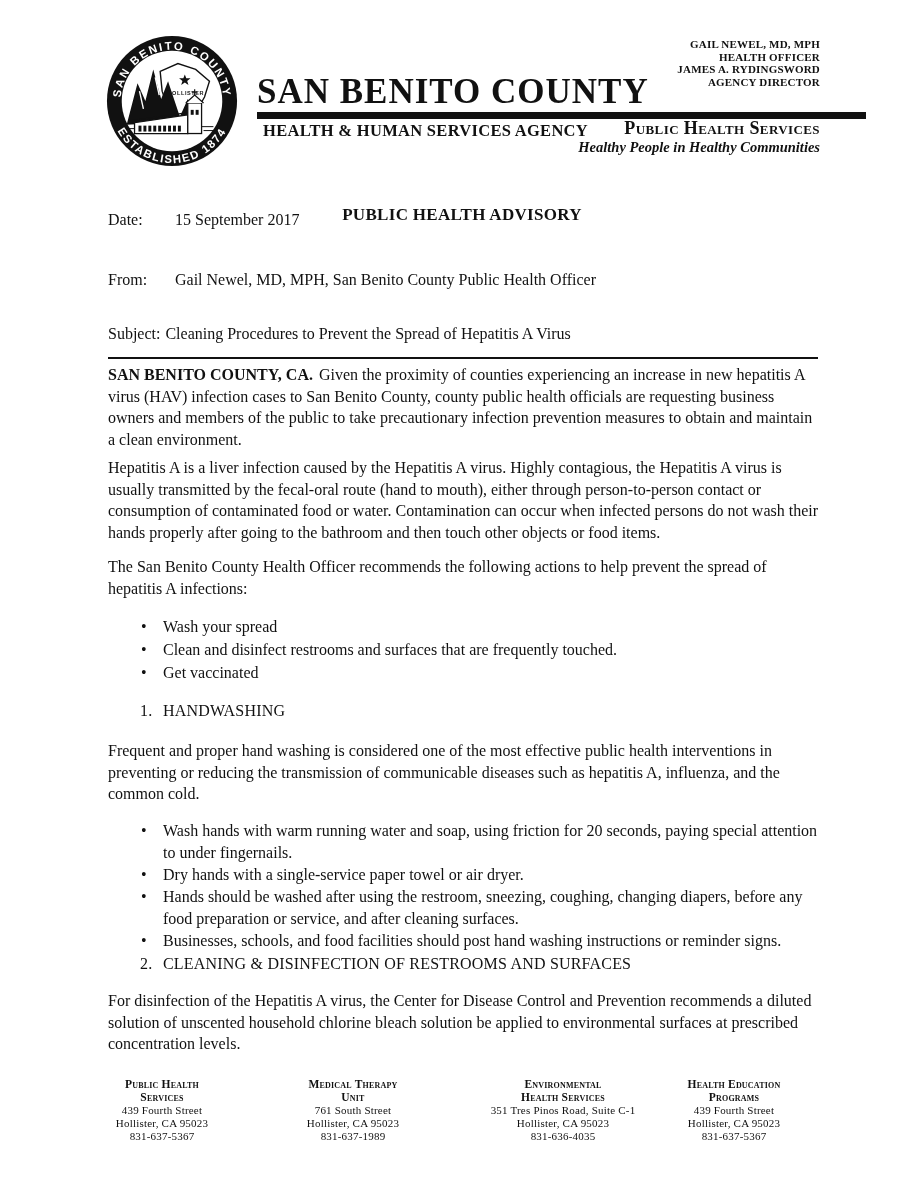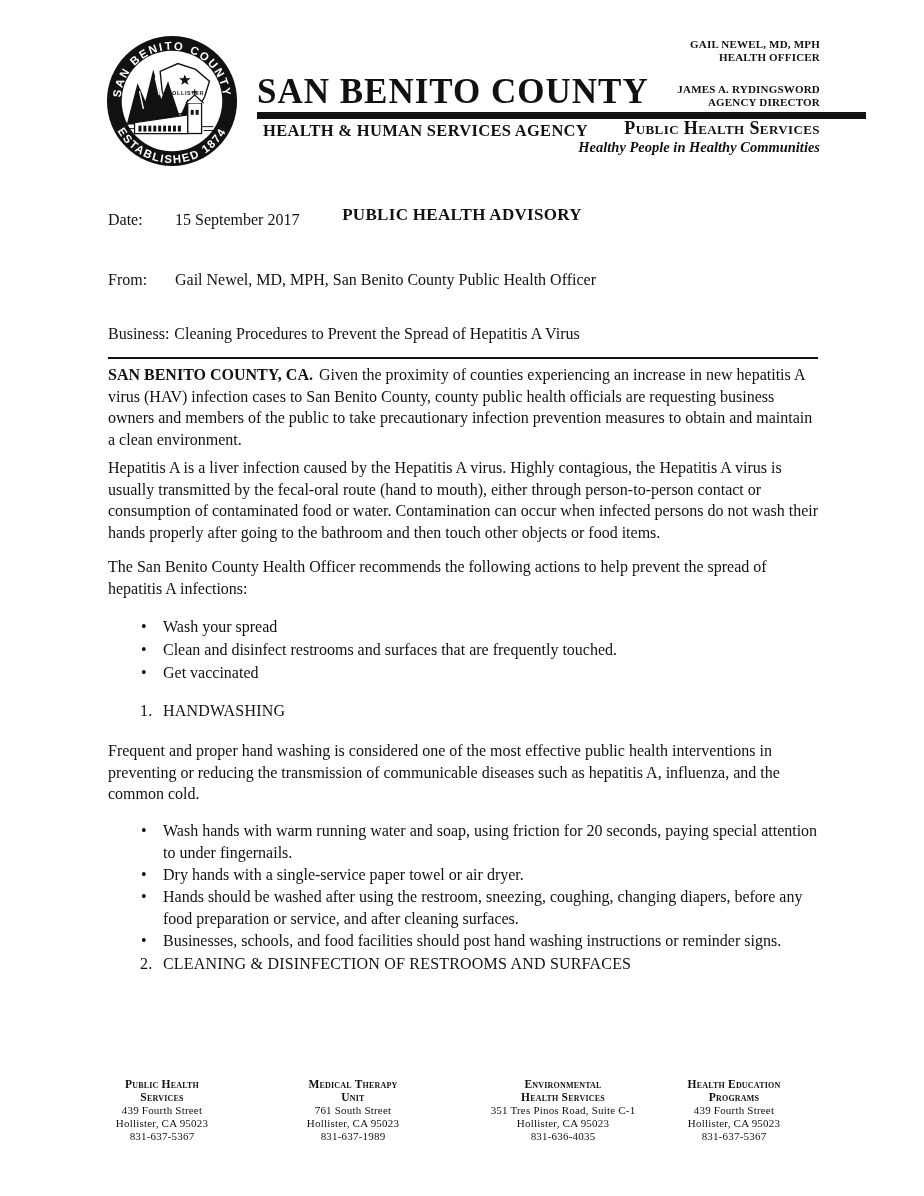--- a/index.html
+++ b/index.html
@@ -21,21 +21,21 @@
     font-size:35px;font-weight:bold;letter-spacing:1px;
     white-space:nowrap;
   }
   .rule-thick{left:257px;top:112px;width:609px;height:7px;background:#111;}
   .agency-line{
     left:263px;top:121px;
     font-size:16.5px;font-weight:bold;letter-spacing:0.3px;white-space:nowrap;
   }
   .officials{right:104px;top:38px;text-align:right;
     font-size:11px;font-weight:bold;line-height:12.5px;letter-spacing:0.2px;}
-  .official+.official{margin-top:20px;}
+  .official+.official{margin-top:0;}
   .division{
     right:104px;top:118px;
     font-size:18px;font-weight:bold;font-variant:small-caps;
     letter-spacing:0.4px;white-space:nowrap;
   }
   .tagline{
     right:104px;top:139px;
     font-size:14.5px;font-style:italic;font-weight:600;white-space:nowrap;
   }
 
@@ -144,21 +144,21 @@
 
   <div class="abs advisory-title">PUBLIC HEALTH ADVISORY</div>
 
   <div class="abs meta-row" style="top:211px">
     <span class="meta-label">Date:</span><span class="meta-value">15 September 2017</span>
   </div>
   <div class="abs meta-row" style="top:271px">
     <span class="meta-label">From:</span><span class="meta-value">Gail Newel, MD, MPH, San Benito County Public Health Officer</span>
   </div>
   <div class="abs meta-row no-tab" style="top:325px">
-    <span class="meta-label">Business:</span><span class="meta-value">Cleaning Procedures to Prevent the Spread of Hepatitis A Virus</span>
+    <span class="meta-label">Subject:</span><span class="meta-value">Cleaning Procedures to Prevent the Spread of Hepatitis A Virus</span>
   </div>
 
   <div class="abs separator"></div>
 
   <div class="abs para" style="top:364px">
     <span class="lead">SAN BENITO COUNTY, CA.</span><span>Given the proximity of counties experiencing an increase in new hepatitis A virus (HAV) infection cases to San Benito County, county public health officials are requesting business owners and members of the public to take precautionary infection prevention measures to obtain and maintain a clean environment.</span>
   </div>
 
   <div class="abs para" style="top:457px">Hepatitis A is a liver infection caused by the Hepatitis A virus. Highly contagious, the Hepatitis A virus is usually transmitted by the fecal-oral route (hand to mouth), either through person-to-person contact or consumption of contaminated food or water. Contamination can occur when infected persons do not wash their hands properly after going to the bathroom and then touch other objects or food items.</div>
 
@@ -180,20 +180,21 @@
     <li>Wash hands with warm running water and soap, using friction for 20 seconds, paying special attention to under fingernails.</li>
     <li>Dry hands with a single-service paper towel or air dryer.</li>
     <li>Hands should be washed after using the restroom, sneezing, coughing, changing diapers, before any food preparation or service, and after cleaning surfaces.</li>
     <li>Businesses, schools, and food facilities should post hand washing instructions or reminder signs.</li>
   </ul>
 
   <div class="abs section-head" style="top:955px">
     <span class="section-num">2.</span><span>CLEANING &amp; DISINFECTION OF RESTROOMS AND SURFACES</span>
   </div>
 
+  <div class="abs para" style="top:990px">For disinfection of the Hepatitis A virus, the Center for Disease Control and Prevention recommends a diluted solution of unscented household chlorine bleach solution be applied to environmental surfaces at prescribed concentration levels.</div>
 
   <div class="abs fcol fc1">
     <div class="ft">Public Health</div>
     <div class="ft">Services</div>
     <div>439 Fourth Street</div>
     <div>Hollister, CA  95023</div>
     <div>831-637-5367</div>
   </div>
   <div class="abs fcol fc2">
     <div class="ft">Medical Therapy</div>

